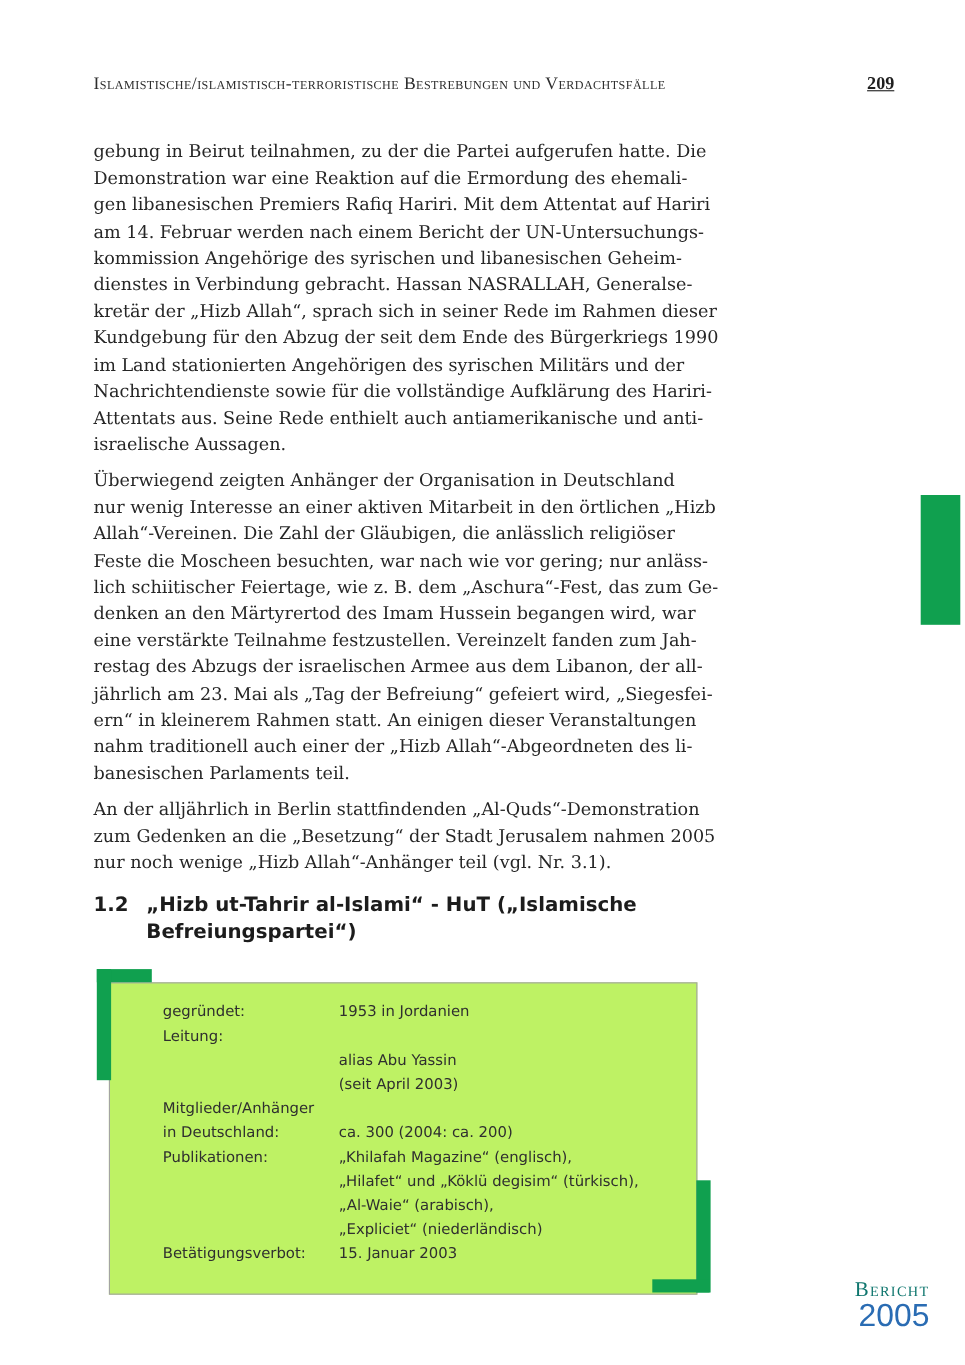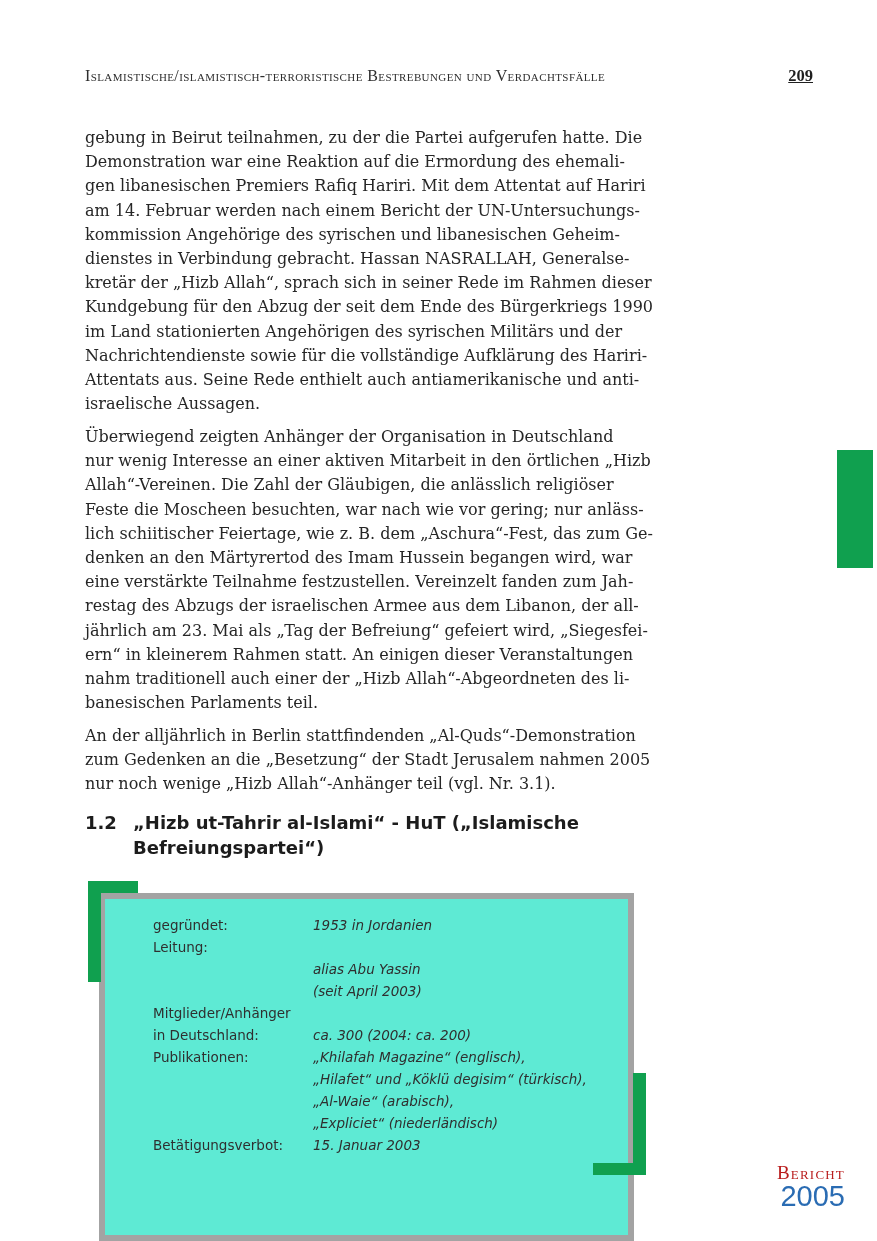--- a/index.html
+++ b/index.html
@@ -77,40 +77,39 @@
   .sec-title {
     white-space: pre-line;
   }
 
   
   .infobox {
     position: absolute;
     left: 99px;
     top: 893px;
     width: 535px;
-    height: 348px;
+    height: 284px;
     box-sizing: border-box;
-    background: #5eead4;
-    border: 6px solid #a3a3a3;
+    background: #bef264;
+    border: 1px solid #a3a3a3;
     padding: 15px 20px 0 48px;
   }
   .infobox .row {
     display: flex;
     height: 22px;
     font-family: "DejaVu Sans", sans-serif;
     font-size: 13.5px;
     line-height: 22px;
     color: #2f2f2f;
   }
   .infobox .label {
     flex: 0 0 160px;
   }
   .infobox .value {
     flex: 1 1 auto;
-    font-style: italic;
   }
 
   
   .accent {
     position: absolute;
     background: #10a04f;
   }
   .accent-tl-top    { left: 88px;  top: 881px;  width: 50px;  height: 12px; }
   .accent-tl-left   { left: 88px;  top: 881px;  width: 13px;  height: 101px; }
   .accent-br-right  { left: 633px; top: 1073px; width: 13px;  height: 102px; }
@@ -123,21 +122,21 @@
     top: 1163px;
     right: 32px;
     text-align: right;
   }
   .footer-brand .bericht {
     font-family: "Liberation Serif", serif;
     font-variant: small-caps;
     font-size: 19px;
     line-height: 19px;
     letter-spacing: 1.2px;
-    color: #b91c1c;
+    color: #0f766e;
   }
   .footer-brand .year {
     font-family: Liberation Sans, sans-serif;
     font-size: 29px;
     line-height: 30px;
     margin-top: -1px;
     color: #2a6cb3;
   }
 </style>
 </head>

